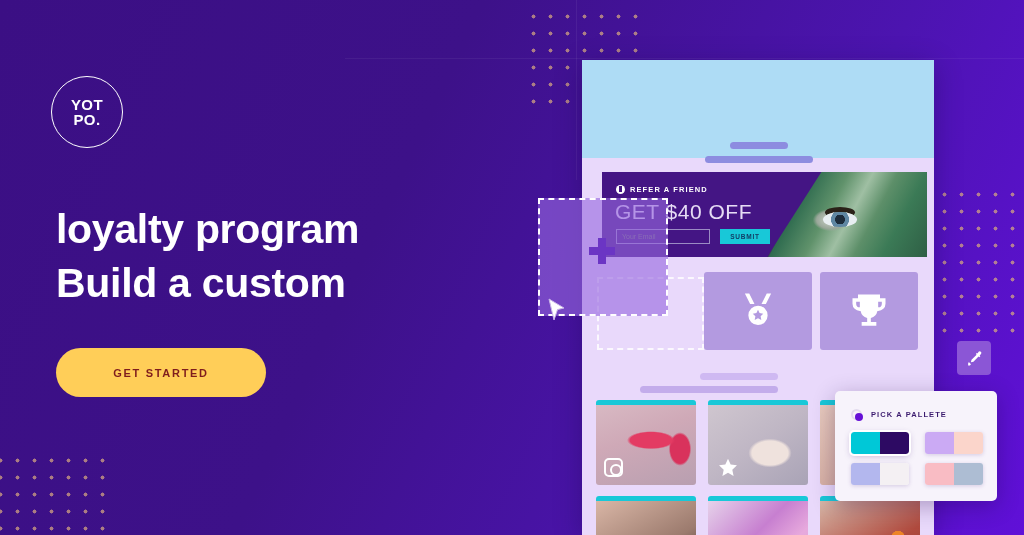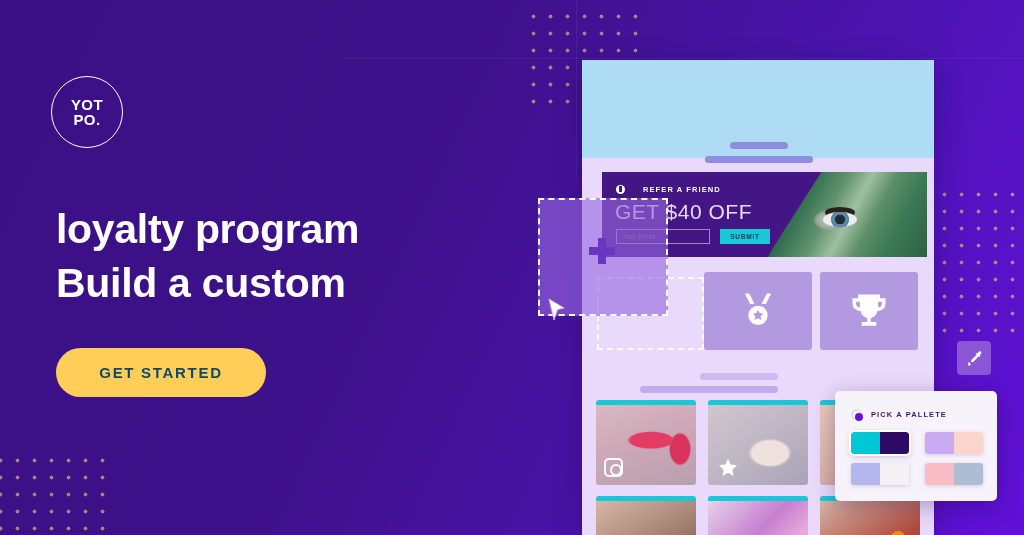--- a/index.html
+++ b/index.html
@@ -34,21 +34,21 @@
           display:flex; flex-direction:column; align-items:center; justify-content:center;
           color:#fff; }
   .logo span { font-weight:bold; font-size:15px; letter-spacing:0.4px; line-height:15px; }
 
   .headline { position:absolute; left:56px; top:202px; width:430px;
               color:#ffffff; font-size:41px; font-weight:bold; line-height:54px;
               letter-spacing:-0.3px; }
 
   .cta { position:absolute; left:56px; top:348px; width:210px; height:49px;
          background:#ffce58; border-radius:25px; border:none;
-         color:#0c4a6e; font-size:15px; font-weight:bold; letter-spacing:1.7px;
+         color:#7f1d1d; font-size:11px; font-weight:bold; letter-spacing:1.7px;
          display:flex; align-items:center; justify-content:center; cursor:pointer; }
 
   
   .mock { position:absolute; left:582px; top:60px; width:352px; height:475px;
           background:#e9d9fb; overflow:hidden;
           box-shadow:0 6px 26px rgba(20,0,60,0.3); }
   .mock-top { position:absolute; left:0; top:0; width:100%; height:98px;
               background:#aedcf5; }
   .ph-bar { background:#8d8ce0; border-radius:4px; position:absolute; }
   .ph1 { left:148px; top:82px; width:58px; height:7px; }
@@ -59,21 +59,21 @@
   .banner-photo { position:absolute; right:0; top:0; width:160px; height:85px;
      background:
       radial-gradient(ellipse 26px 16px at 64px 48px, #cfd7cd 0%, #9aa79a 55%, transparent 70%),
       linear-gradient(118deg, #44175f 0%, #44175f 22%, #2e6b4f 23%, #60926b 40%,
                       #9fbfa3 52%, #5d8f69 64%, #3b7a56 78%, #2f5f45 100%);
      clip-path: polygon(34% 0, 100% 0, 100% 100%, 0 100%); }
   .banner-photo::after { content:""; position:absolute; left:56px; top:40px;
      width:34px; height:15px; border-radius:50%;
      background:radial-gradient(circle at 50% 50%, #1d2c3b 0 26%, #5f87a3 27% 48%, #e8eef2 49% 100%);
      box-shadow:0 -7px 0 -2px #2a2118; }
-  .refer { position:absolute; left:14px; top:13px; display:flex; align-items:center; gap:18px;
+  .refer { position:absolute; left:14px; top:13px; display:flex; align-items:center; gap:5px;
            color:#fff; font-size:7.5px; font-weight:bold; letter-spacing:1.1px; }
   .gift-dot { width:9px; height:9px; border-radius:50%; background:#fff; position:relative; }
   .gift-dot::after { content:""; position:absolute; left:3.2px; top:1.4px; width:2.6px; height:6px;
                      background:#441584; }
   .banner-h { position:absolute; left:13px; top:28px; color:#e6dcf5;
               font-size:21px; letter-spacing:0.5px; font-weight:300; }
   .email-in { position:absolute; left:14px; top:57px; width:94px; height:15px;
               border:1px solid #9b8cc4; background:transparent; color:#b2a6d4;
               font-size:7px; padding-left:5px; font-family:"Liberation Sans",sans-serif; }
   .submit-b { position:absolute; left:118px; top:57px; width:50px; height:15px;

